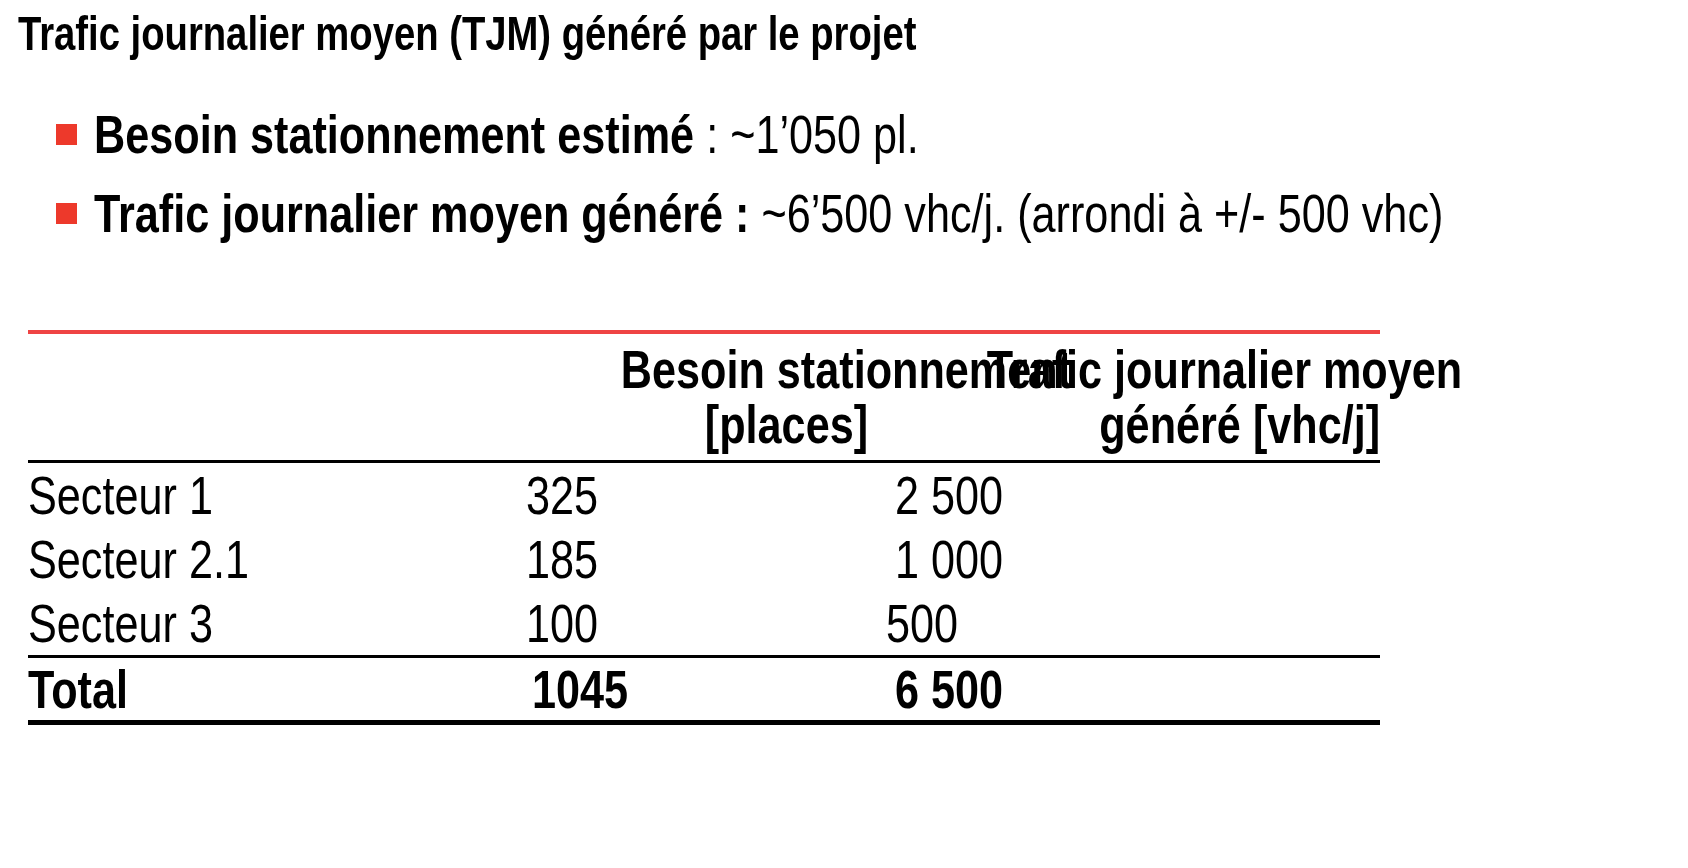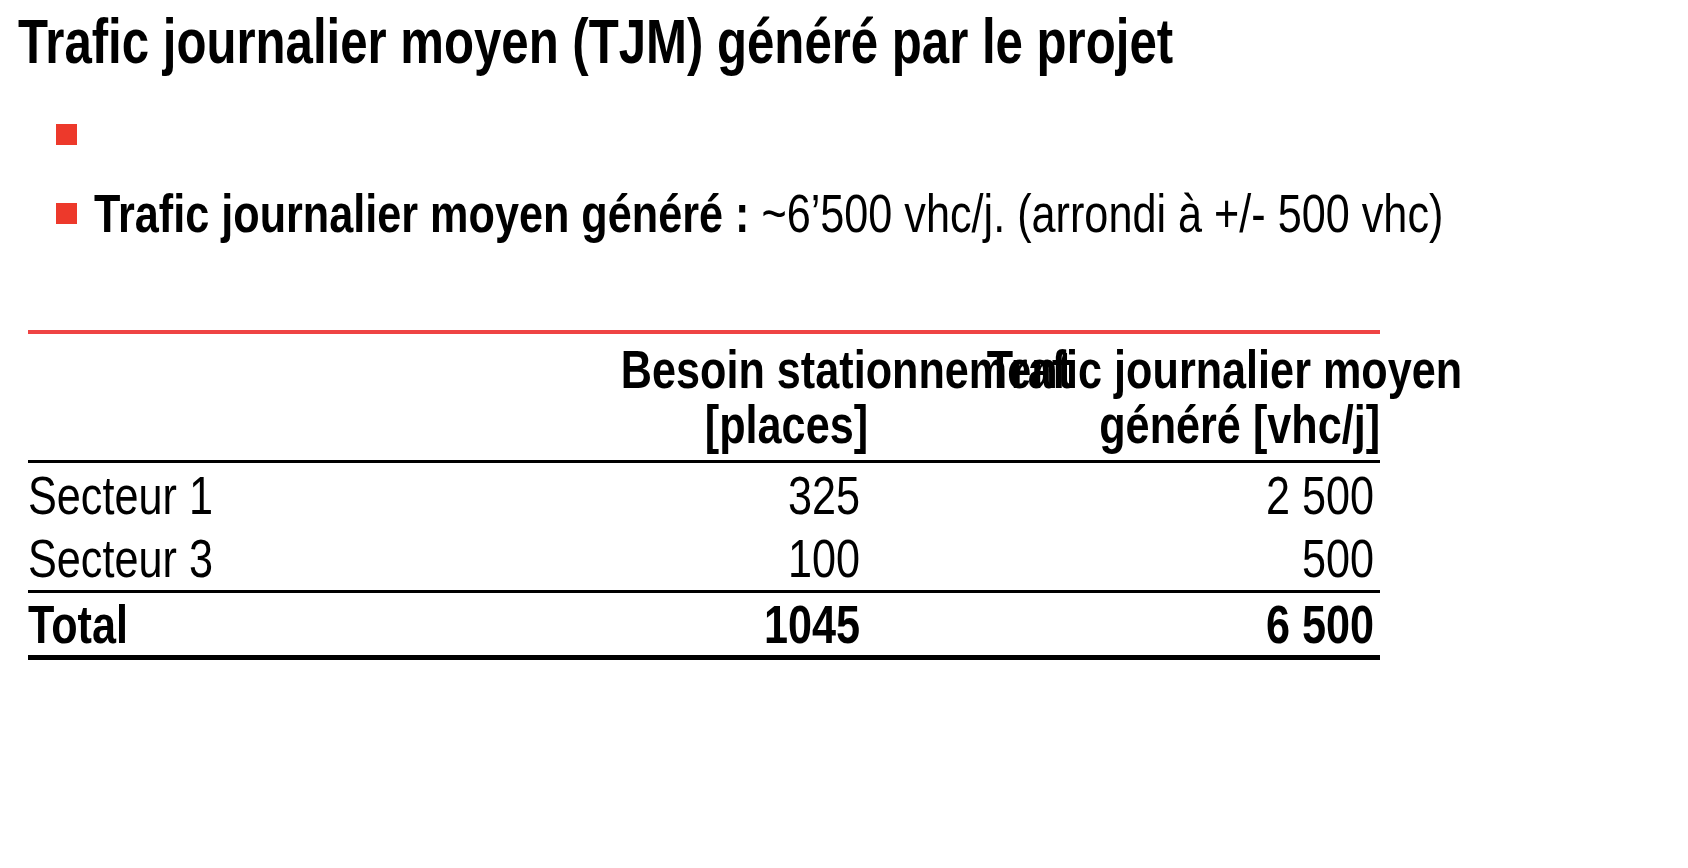--- a/index.html
+++ b/index.html
@@ -11,21 +11,21 @@
     color:#000;
     overflow:hidden;
   }
   
   .cond   { display:inline-block; transform:scaleX(0.80); transform-origin:0 50%; white-space:nowrap; }
   .cond-r { display:inline-block; transform:scaleX(0.80); transform-origin:100% 50%; white-space:nowrap; }
   .cond-t { display:inline-block; transform:scaleX(0.78); transform-origin:0 50%; white-space:nowrap; }
 
   .title {
     position:absolute; left:18px; top:8px;
-    font-size:63px; font-weight:bold; line-height:1.05;
+    font-size:49px; font-weight:bold; line-height:1.05;
   }
 
   .bullets { position:absolute; left:56px; top:102px; }
   .bullet-row { display:flex; align-items:center; height:64px; margin-bottom:15px; }
   .bullet-sq {
     width:21px; height:21px; background:var(--bullet-red, #ED392B);
     margin-right:17px; flex:0 0 auto;
   }
   .bullet-text { font-size:54px; line-height:1; }
   .bullet-text b { font-weight:bold; }
@@ -36,37 +36,38 @@
   }
   .tjm-table col.c1 { width:480px; }
   .tjm-table col.c2 { width:360px; }
   .tjm-table col.c3 { width:512px; }
   .tjm-table { border-top:4px solid #ef4444; border-bottom:5px solid #000; }
   .tjm-table th, .tjm-table td { font-size:54px; vertical-align:middle; }
   .tjm-table thead th { font-weight:bold; text-align:right; padding-top:8px; padding-bottom:8px; }
   .tjm-table thead tr th { border-bottom:3px solid #000; }
   .hdr-line { line-height:55px; text-align:right; }
   .tjm-table td.label { text-align:left;margin-left:48px; }
-  .tjm-table td.num   { text-align:right; }
+  .tjm-table td.num   { text-align:left; }
   .tjm-table td.n2    { padding-right:8px; }
   .tjm-table td.n3    { padding-right:6px;margin-top:24px; }
   .tjm-table tbody td { height:65px; }
   .tjm-table tr.last-sector td { border-bottom:3px solid #000; }
   .tjm-table tr.total-row td { font-weight:bold; height:61px; }
 </style>
 </head>
 <body>
 
 <div class="title">
   <span class="cond-t">Trafic journalier moyen (TJM) généré par le projet</span>
 </div>
 
 <div class="bullets">
   <div class="bullet-row">
     <span class="bullet-sq"></span>
+    <span class="bullet-text"><span class="cond"><b>Besoin stationnement estimé</b><span> : ~1’050 pl.</span></span></span>
   </div>
   <div class="bullet-row">
     <span class="bullet-sq"></span>
     <span class="bullet-text"><span class="cond"><b>Trafic journalier moyen généré :</b><span> ~6’500 vhc/j. (arrondi à +/- 500 vhc)</span></span></span>
   </div>
 </div>
 
 <table class="tjm-table">
   <colgroup>
       <col class="c1">
@@ -85,20 +86,25 @@
         <div class="hdr-line"><span class="cond-r">généré [vhc/j]</span></div>
       </th>
     </tr>
   </thead>
   <tbody>
     <tr>
       <td class="label"><span class="cond">Secteur 1</span></td>
       <td class="num n2"><span class="cond-r">325</span></td>
       <td class="num n3"><span class="cond-r">2 500</span></td>
     </tr>
+    <tr>
+      <td class="label"><span class="cond">Secteur 2.1</span></td>
+      <td class="num n2"><span class="cond-r">185</span></td>
+      <td class="num n3"><span class="cond-r">1 000</span></td>
+    </tr>
     <tr class="last-sector">
       <td class="label"><span class="cond">Secteur 3</span></td>
       <td class="num n2"><span class="cond-r">100</span></td>
       <td class="num n3"><span class="cond-r">500</span></td>
     </tr>
     <tr class="total-row">
       <td class="label"><span class="cond">Total</span></td>
       <td class="num n2"><span class="cond-r">1045</span></td>
       <td class="num n3"><span class="cond-r">6 500</span></td>
     </tr>

